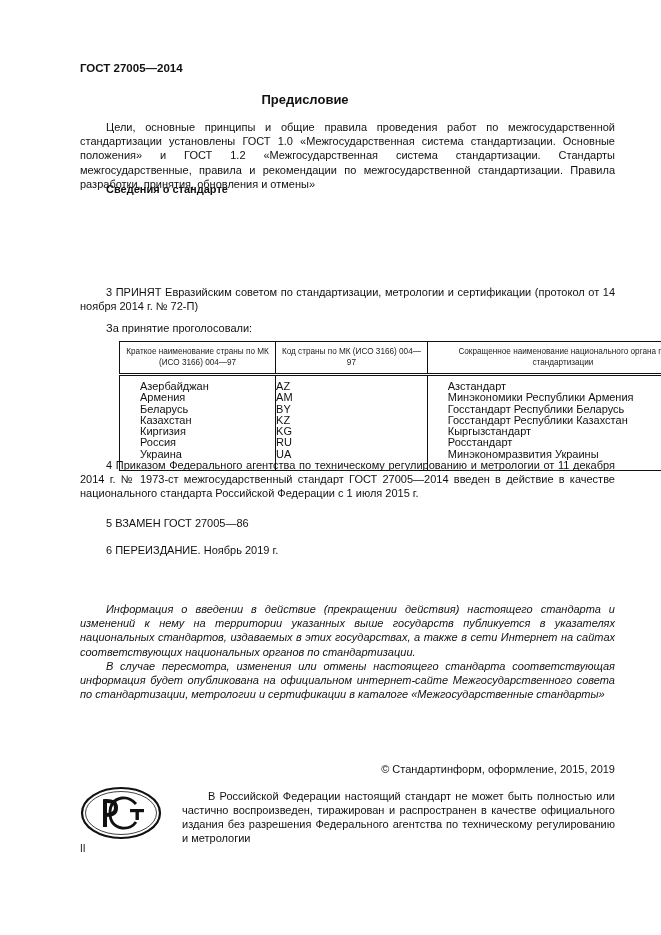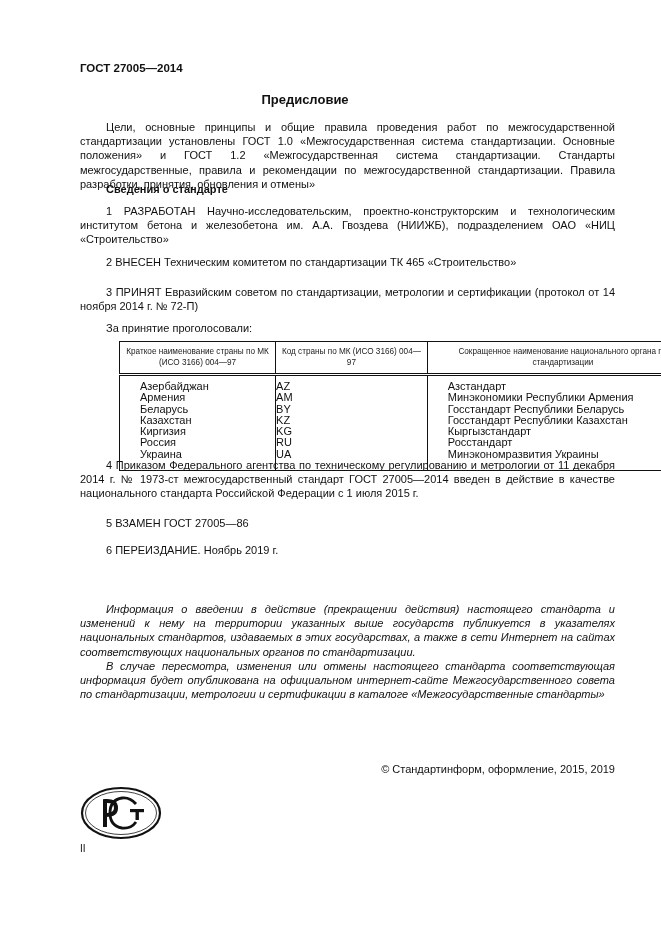--- a/index.html
+++ b/index.html
@@ -36,22 +36,20 @@
 
 <div class="page">
 
   <div class="header-code">ГОСТ 27005—2014</div>
   <div class="title">Предисловие</div>
 
   <div class="para indent" style="top:120px;">Цели, основные принципы и общие правила проведения работ по межгосударственной стандартизации установлены ГОСТ 1.0 «Межгосударственная система стандартизации. Основные положения» и ГОСТ 1.2 «Межгосударственная система стандартизации. Стандарты межгосударственные, правила и рекомендации по межгосударственной стандартизации. Правила разработки, принятия, обновления и отмены»</div>
 
   <div class="para indent bold" style="top:182px;">Сведения о стандарте</div>
 
-  <div class="para indent" style="top:204px;">1 РАЗРАБОТАН Научно-исследовательским, проектно-конструкторским и технологическим институтом бетона и железобетона им. А.А. Гвоздева (НИИЖБ), подразделением ОАО «НИЦ «Строительство»</div>
-  <div class="para indent" style="top:255px;">2 ВНЕСЕН Техническим комитетом по стандартизации ТК 465 «Строительство»</div>
   <div class="para indent" style="top:285px;">3 ПРИНЯТ Евразийским советом по стандартизации, метрологии и сертификации (протокол от 14 ноября 2014 г. № 72-П)</div>
   <div class="para indent" style="top:321px;">За принятие проголосовали:</div>
 
   <table class="members">
     <colgroup>
       <col style="width:145px">
         <col style="width:141px">
         <col style="width:252px">
     </colgroup>
     <thead>
@@ -116,15 +114,16 @@
 
       <path d="M25 42 L25 16 Q36 15 36 23 Q36 30 26 30" fill="none" stroke="#111" stroke-width="4"></path>
 
       <path d="M56 19 Q50 12 42 13 Q30 15 30 28 Q30 41 42 43 Q51 44 56 37" fill="none" stroke="#111" stroke-width="2.8"></path>
 
       <rect x="50" y="24" width="14" height="3.2" fill="#111"></rect>
       <rect x="55.5" y="24" width="3.4" height="11" fill="#111"></rect>
     </svg>
   </div>
 
+  <div class="rights indent">В Российской Федерации настоящий стандарт не может быть полностью или частично воспроизведен, тиражирован и распространен в качестве официального издания без разрешения Федерального агентства по техническому регулированию и метрологии</div>
 
   <div class="pagenum">II</div>
 </div>
 
 </body></html>

